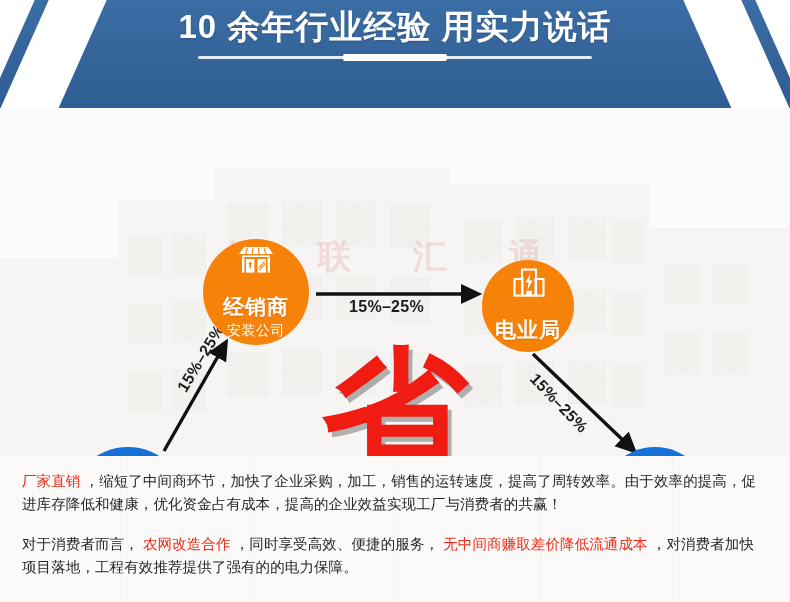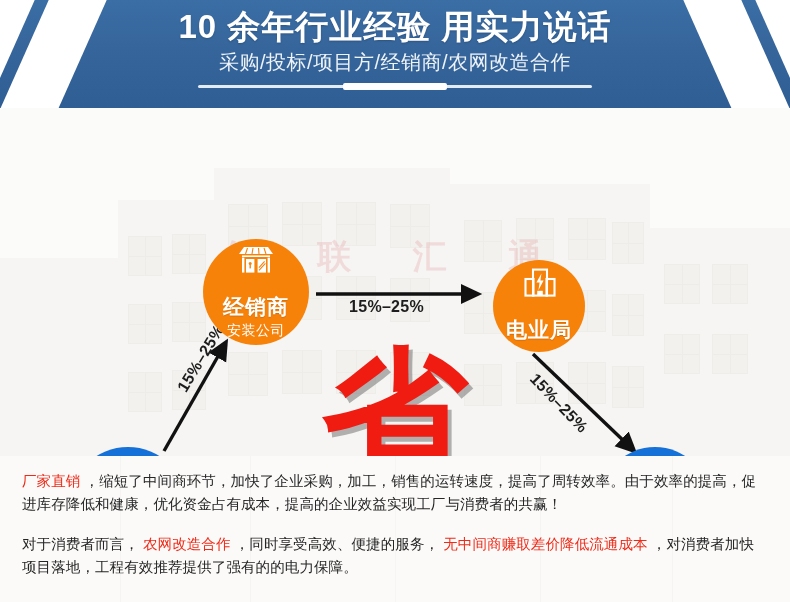--- a/index.html
+++ b/index.html
@@ -124,21 +124,21 @@
     white-space:nowrap;
   }
   .node .sub {
     font-size:14px;
     letter-spacing:.5px;
     margin-top:1px;
     white-space:nowrap;
   }
 
   #node-dealer   { left:203px; top:131px; width:106px; height:106px; }
-  #node-bureau   { left:493px; top:152px; width:92px;  height:92px; }
+  #node-bureau   { left:482px; top:152px; width:92px;  height:92px; }
   #node-company  { left:69px;  top:339px; width:118px; height:118px; }
   #node-consumer { left:600px; top:339px; width:110px; height:110px; }
 
   
   .arrows { position:absolute; inset:0; }
 
   .arrow-label {
     position:absolute;
     font-size:16px; font-weight:bold;
     color:#1d1d1d;
@@ -175,21 +175,20 @@
 <div class="page">
 
   <div class="header">
     <div class="stripe l1"></div>
     <div class="stripe l2"></div>
     <div class="stripe r1"></div>
     <div class="stripe r2"></div>
 
     <div class="header-inner">
       <div class="h-title">10 余年行业经验 用实力说话</div>
-      <div class="h-sub">采购/投标/项目方/经销商/农网改造合作</div>
       <div class="h-rule"></div>
     </div>
   </div>
 
   <div class="diagram">
 
     <div class="bg-photo">
       <div class="blk" style="left:0;top:150px;width:120px;height:198px;"></div>
       <div class="blk" style="left:118px;top:92px;width:96px;height:256px;"></div>
       <div class="blk" style="left:214px;top:60px;width:236px;height:288px;"></div>

